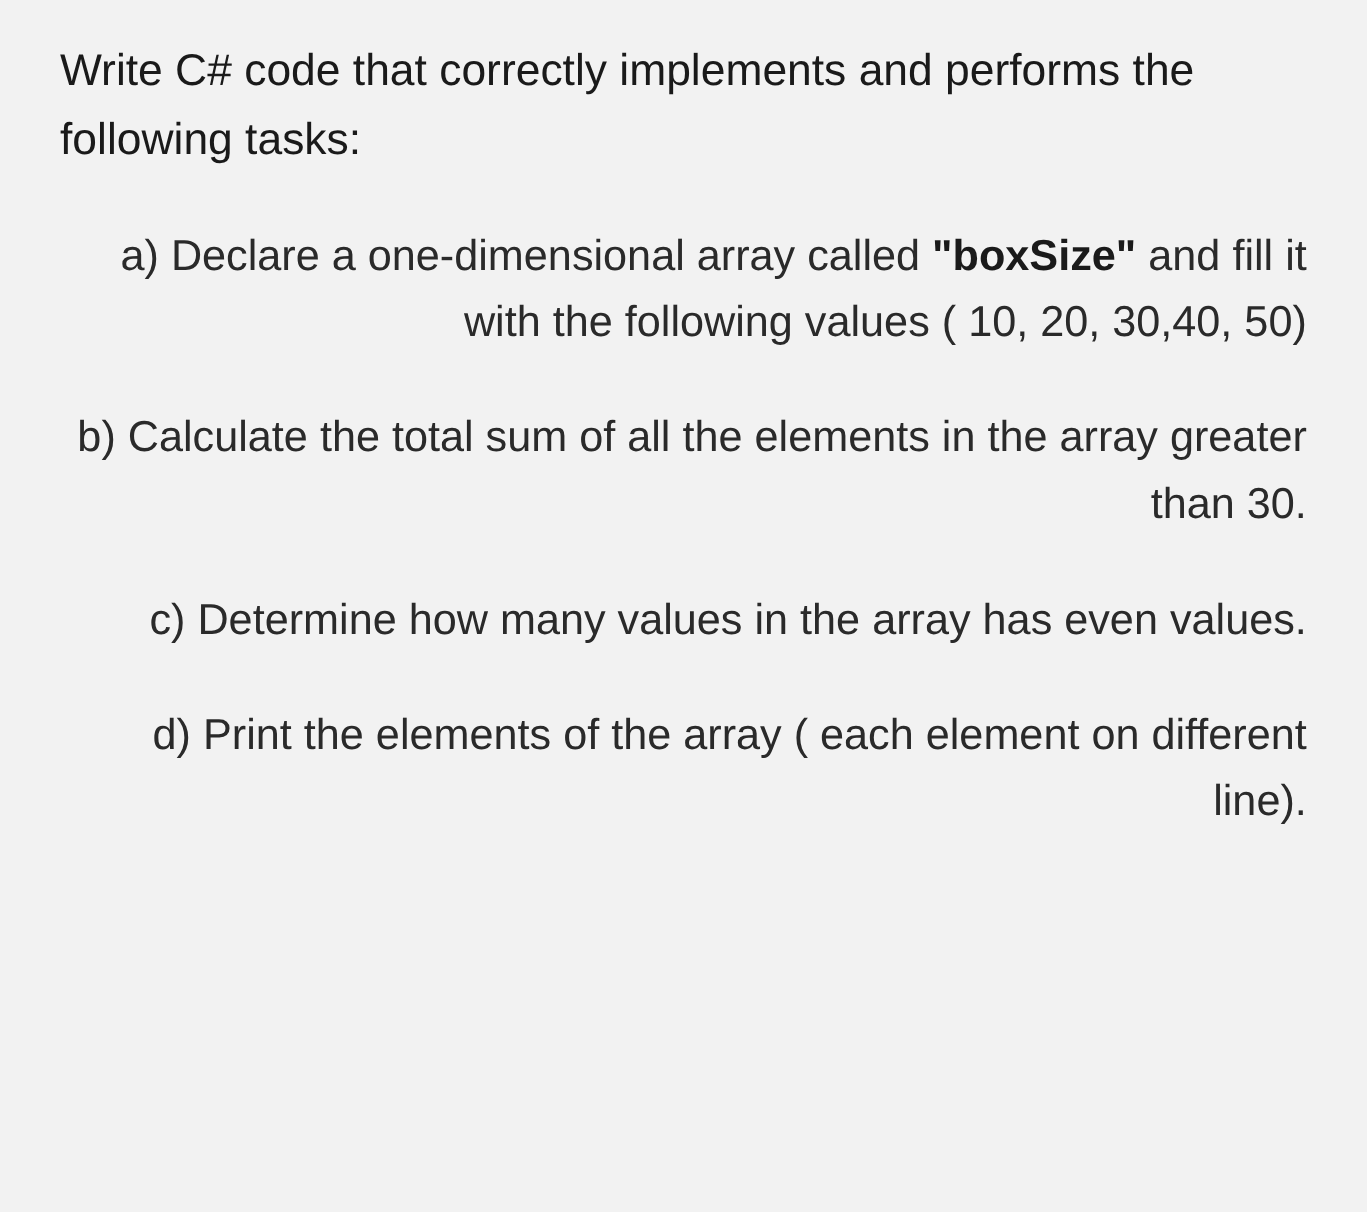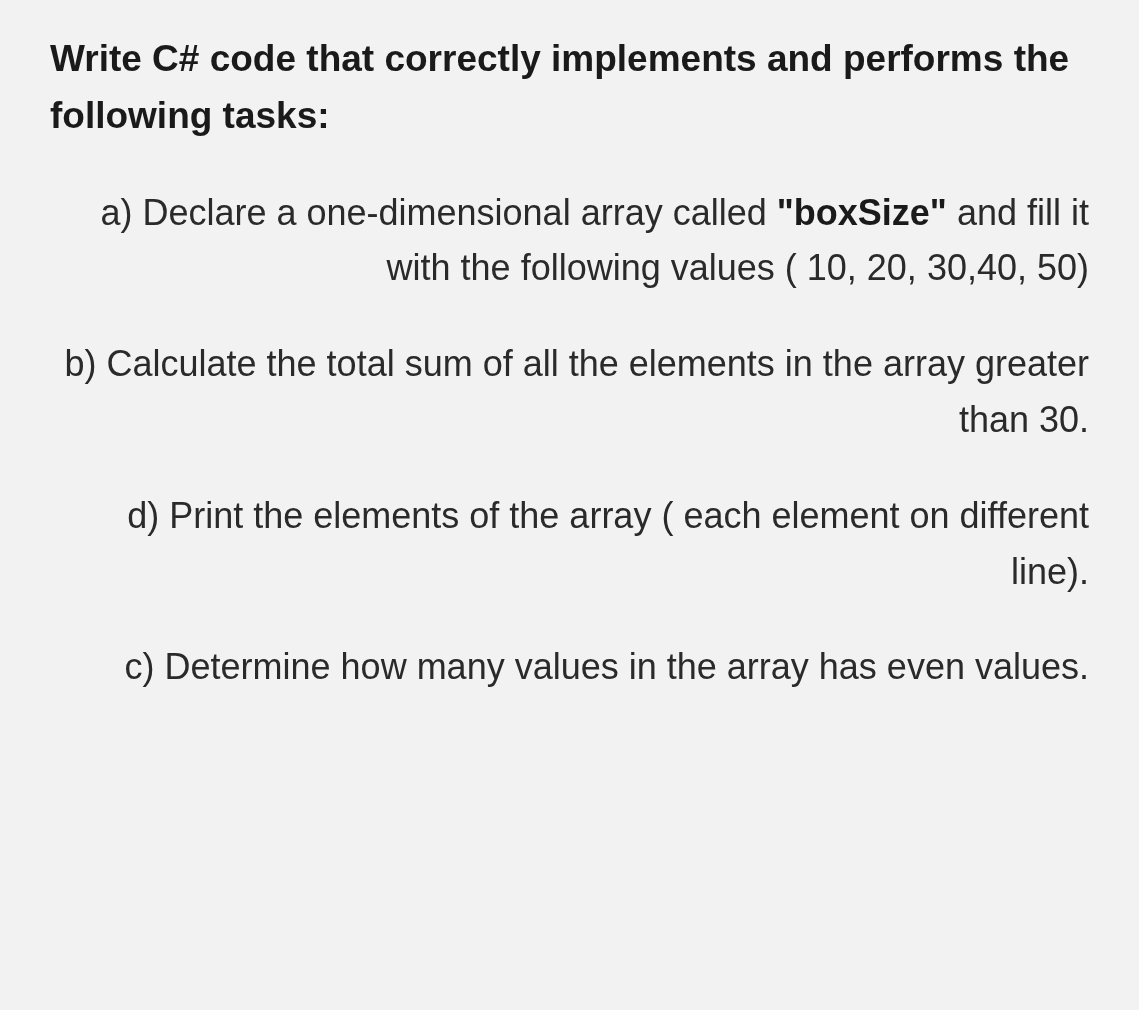--- a/index.html
+++ b/index.html
@@ -12,21 +12,21 @@
       height: 1010px;
       background-color: #f2f2f2;
       font-family: Arial, Helvetica, sans-serif;
       padding: 30px 50px;
       color: #1a1a1a;
     }
     .content {
       max-width: 1040px;
     }
     .heading {
-      font-weight: 700;
+      font-weight: 400;
       font-size: 37px;
       line-height: 1.55;
       margin-bottom: 40px;
       color: #1a1a1a;
     }
     .task {
       font-size: 36px;
       line-height: 1.55;
       margin-bottom: 40px;
       color: #2a2a2a;
@@ -43,16 +43,16 @@
 
 <div class="content">
   <div class="heading">Write C# code that correctly implements and performs the following tasks:</div>
 
   <div class="task">
     <span>a) Declare a one-dimensional array called </span><span class="bold">"boxSize"</span><span> and fill it with the following values ( 10, 20, 30,40, 50)</span>
   </div>
 
   <div class="task">b) Calculate the total sum of all the elements in the array greater than 30.</div>
 
+  <div class="task">c) Determine how many values in the array has even values.</div>
+
   <div class="task">d) Print the elements of the array ( each element on different line).</div>
-
-  <div class="task">c) Determine how many values in the array has even values.</div>
 </div>
 
 </body></html>

